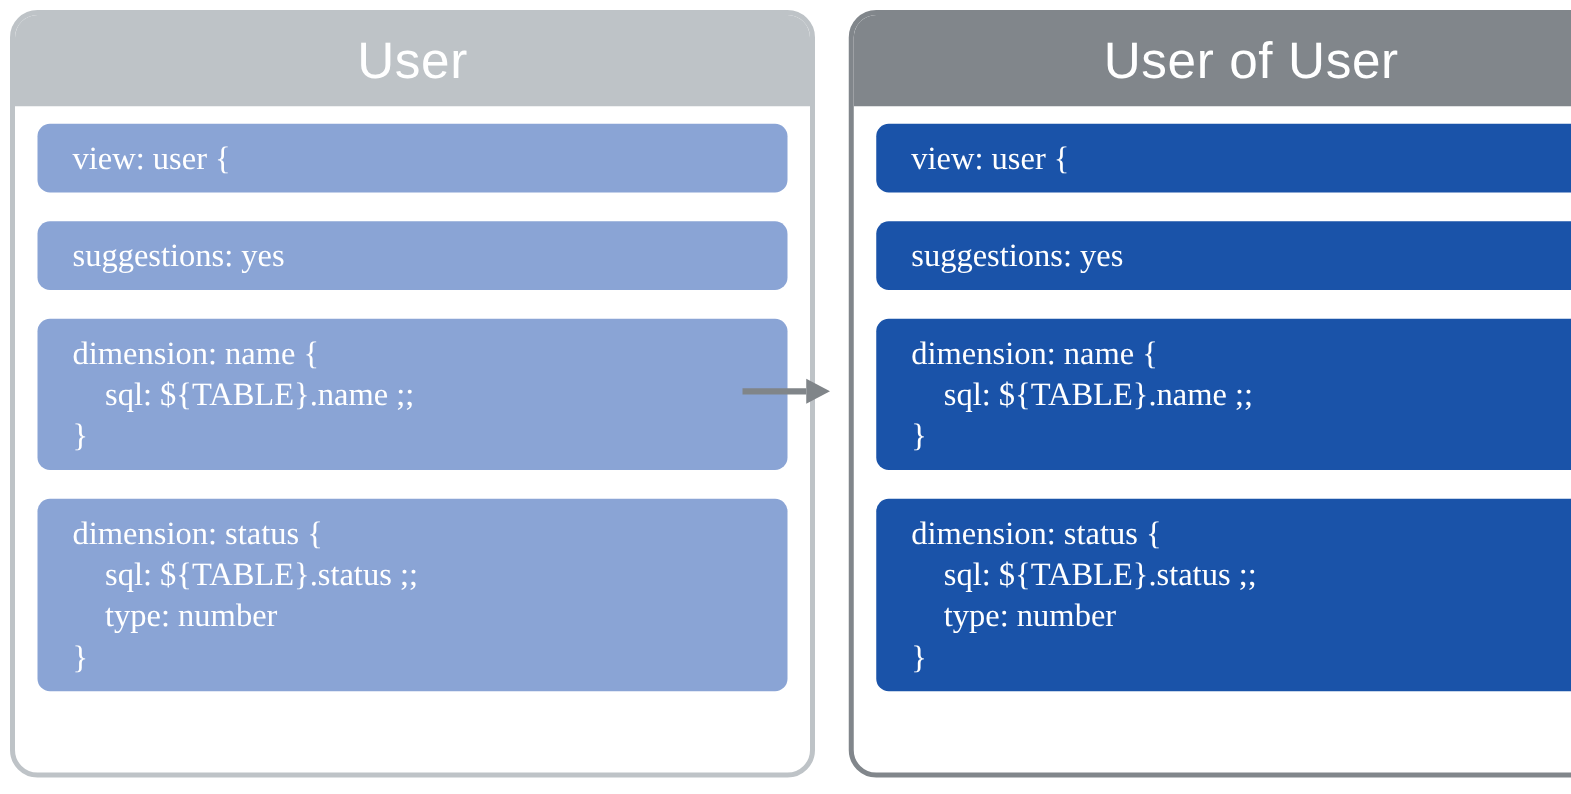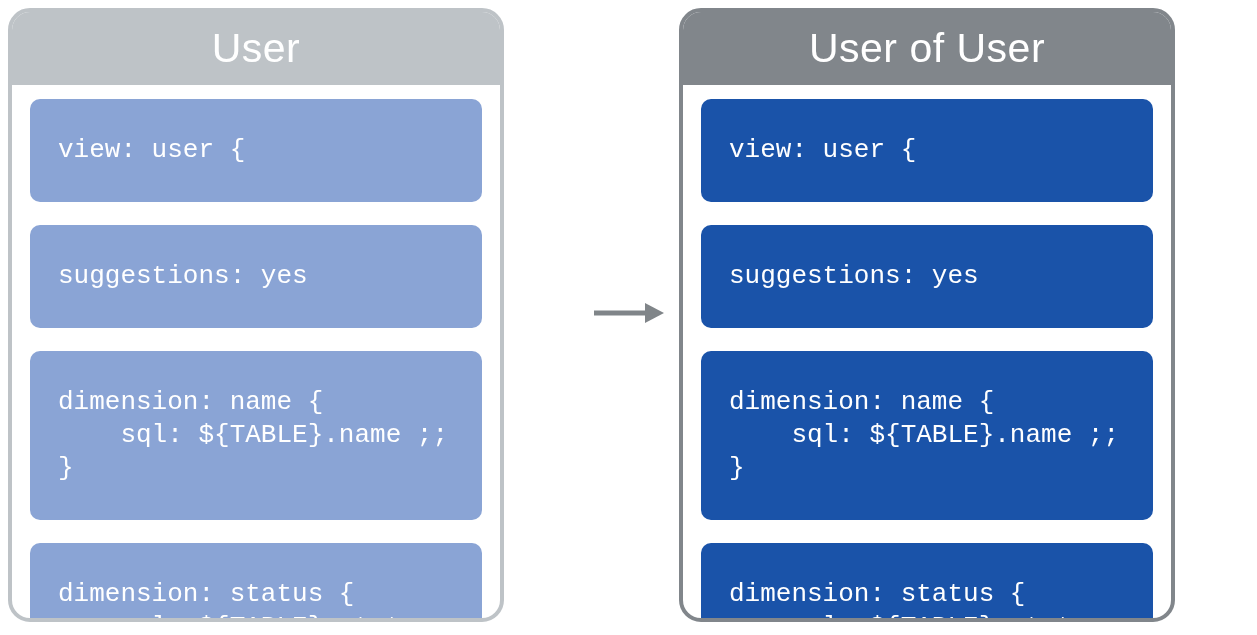--- a/index.html
+++ b/index.html
@@ -6,21 +6,21 @@
   html, body {
     width: 1257px; height: 635px;
     background: #ffffff;
     font-family: "Liberation Sans", sans-serif;
     overflow: hidden;
   }
   .canvas { position: relative; width: 1257px; height: 635px; }
 
   .panel {
     position: absolute; top: 8px;
-    width: 496px; height: 614px;
+    width: 644px; height: 614px;
     border: 4px solid;
     border-radius: 22px;
     background: #ffffff;
     overflow: hidden;
   }
   .panel-left  { left: 8px;   border-color: #bec3c7; }
   .panel-right { left: 679px; border-color: #81868b; }
 
   .panel-header {
     height: 73px;
@@ -33,23 +33,23 @@
   .panel-left  .panel-header { background: #bec3c7; }
   .panel-right .panel-header { background: #81868b; }
 
   .panel-body {
     padding: 14px 18px;
     display: flex; flex-direction: column; gap: 23px;
   }
 
   .code-block {
     border-radius: 10px;
-    padding: 35px 28px;
+    padding: 11px 28px;
     color: #ffffff;
-    font-family: Liberation Mono, monospace;
+    font-family: Liberation Serif, serif;
     font-size: 26px;
     line-height: 33px;
     white-space: pre;
   }
   .panel-left  .code-block { background: #8aa4d5; }
   .panel-right .code-block { background: #1a53a9; }
 
   .copy-arrow {
     position: absolute;
     left: 592px; top: 302px;

